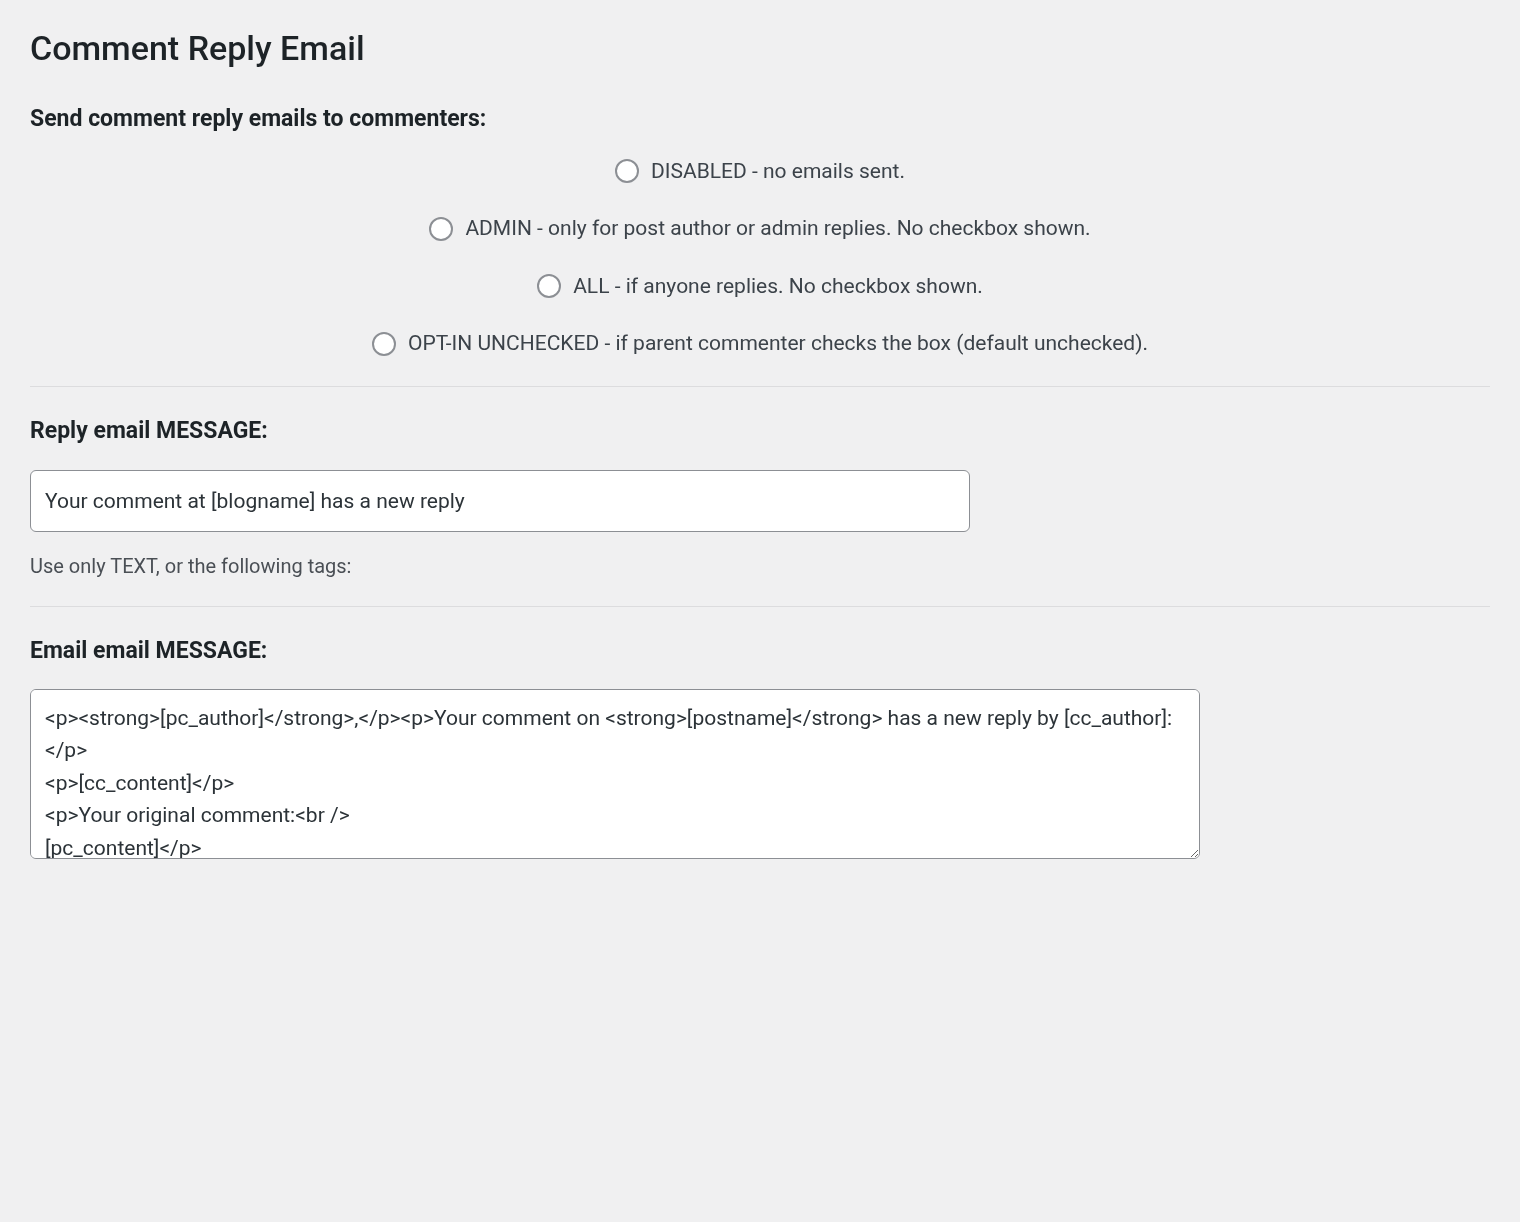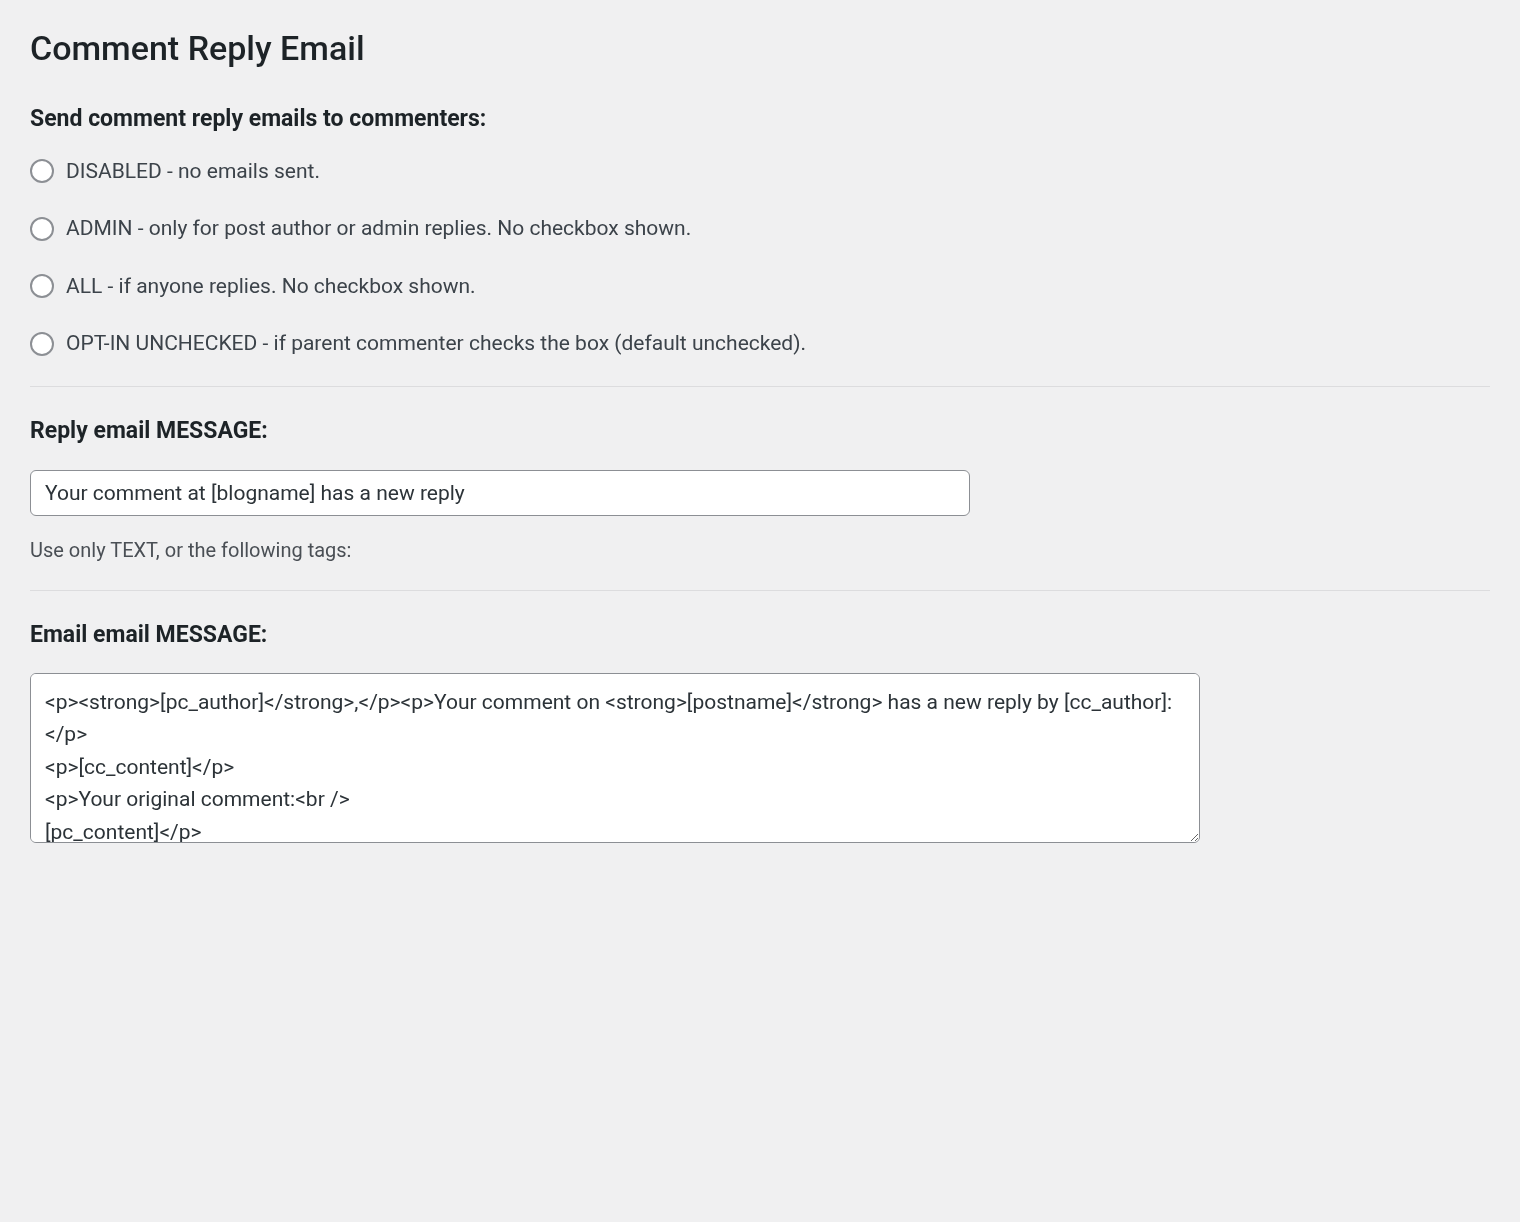--- a/index.html
+++ b/index.html
@@ -31,20 +31,21 @@
     display: flex;
     flex-direction: column;
     gap: 28px;
     margin-bottom: 28px;
   }
   .radio-row {
     display: flex;
     align-items: center;
     gap: 12px;
     cursor: pointer;
+    justify-content: center;
   }
   .radio-circle {
     width: 24px;
     height: 24px;
     border: 2px solid #8c8f94;
     border-radius: 50%;
     background: #fff;
     display: inline-flex;
     align-items: center;
     justify-content: center;
@@ -68,21 +69,21 @@
     color: #3c434a;
   }
   hr.divider {
     border: none;
     border-top: 1px solid #dcdcde;
     margin: 0 0 28px 0;
   }
   .text-input {
     width: 940px;
     max-width: 100%;
-    padding: 10px 14px;
+    padding: 18px 14px;
     font-size: 21px;
     border: 1px solid #8c8f94;
     border-radius: 6px;
     background: #fff;
     color: #2c3338;
     margin-bottom: 20px;
     font-family: inherit;
   }
   .hint-text {
     font-size: 20px;

